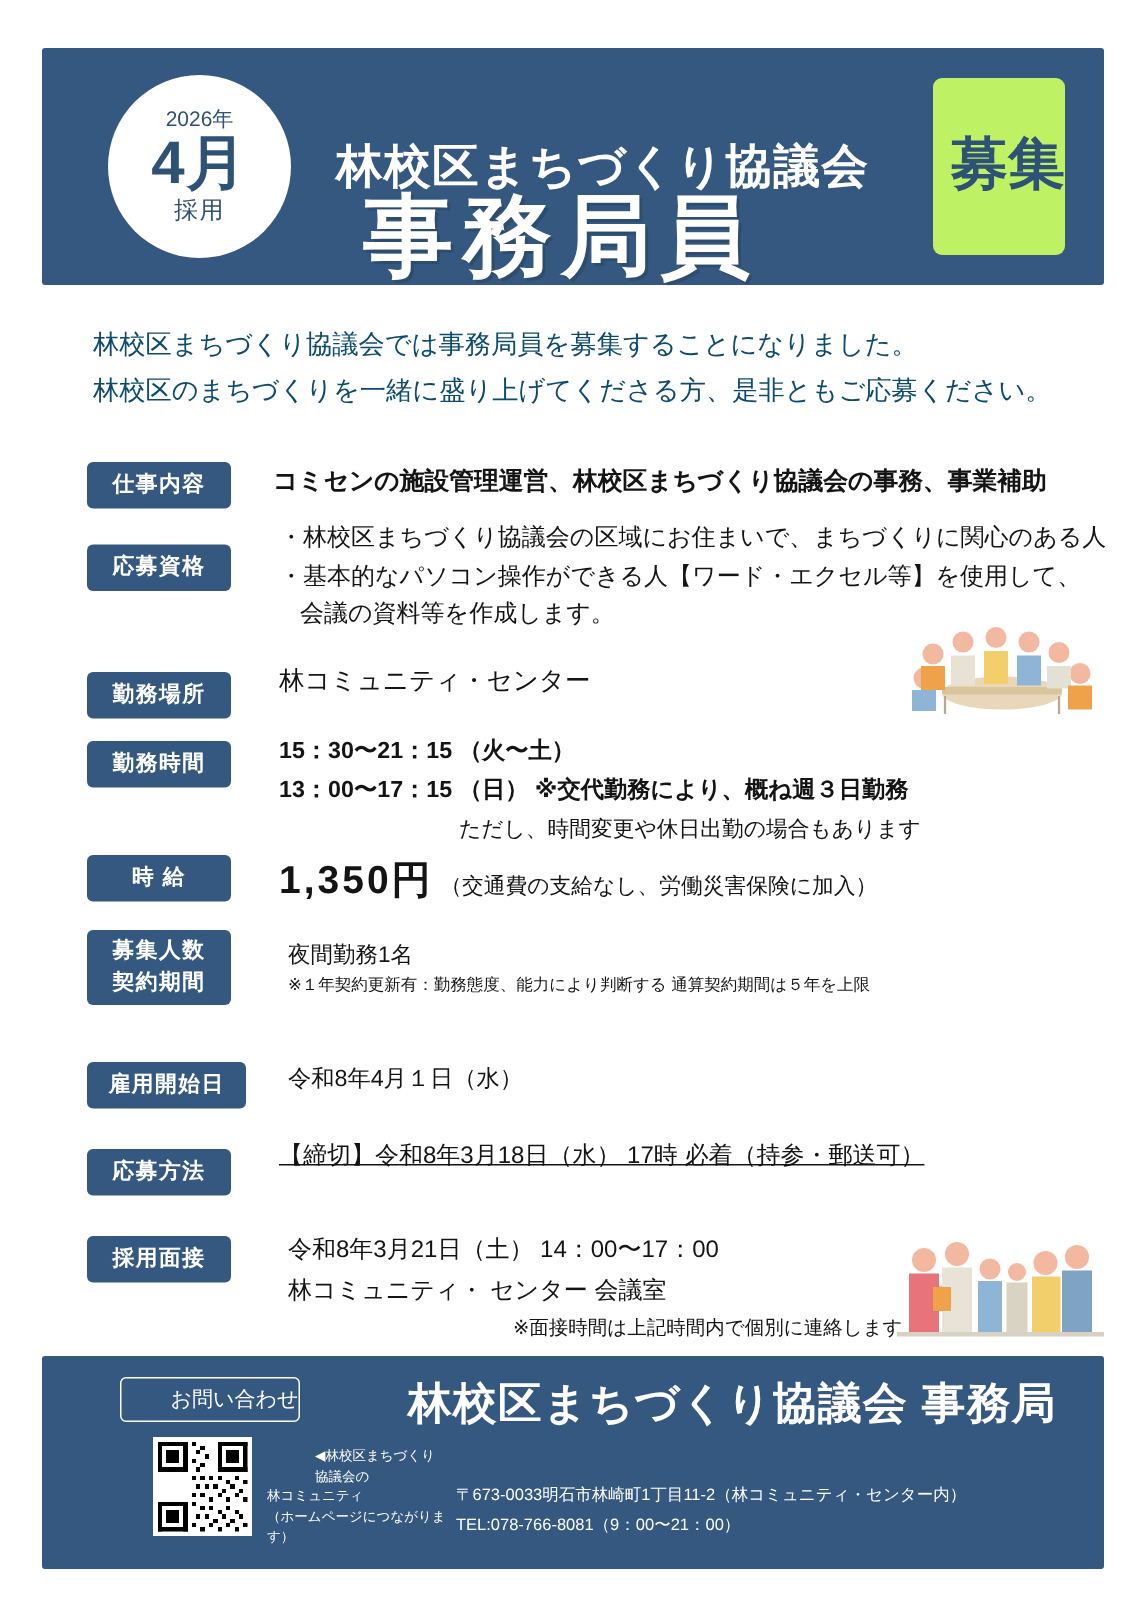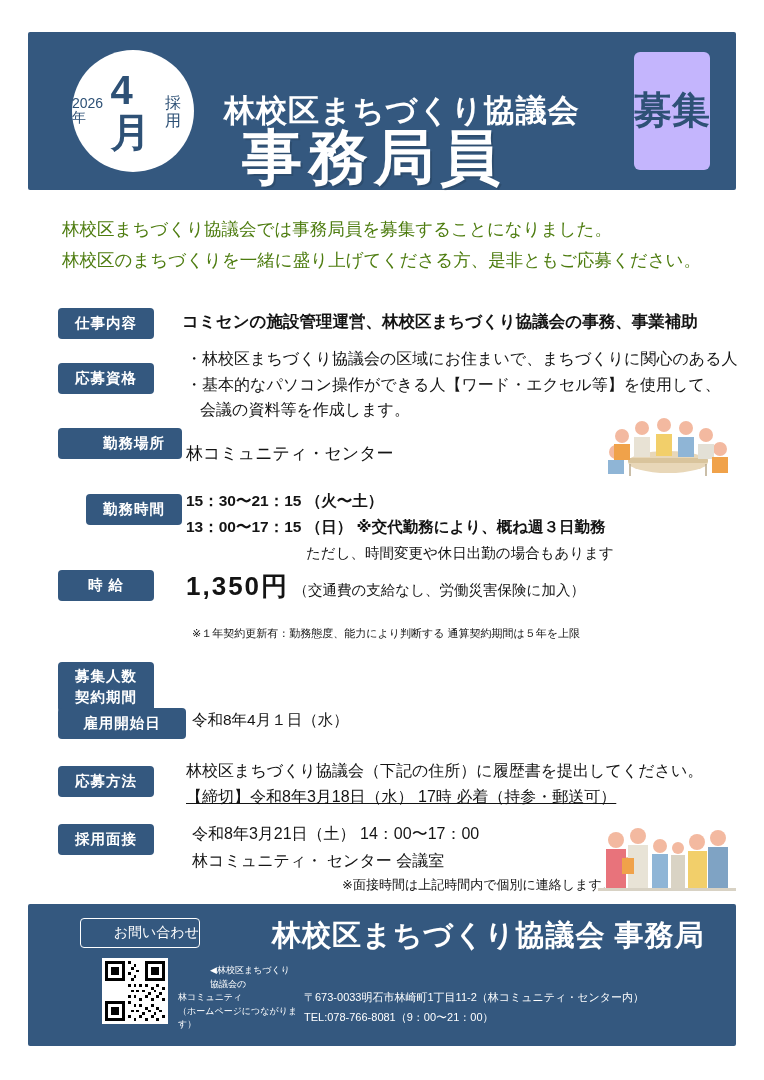--- a/index.html
+++ b/index.html
@@ -33,21 +33,21 @@
   }
   .date-badge {
     position: absolute;
     left: 44px;
     top: 18px;
     width: 122px;
     height: 122px;
     border-radius: 50%;
     background: #ffffff;
     display: flex;
-    flex-direction: row;
+    flex-direction: column;
     align-items: center;
     justify-content: center;
     color: #2e5176;
   }
   .date-badge .year {
     font-size: 14px;
     letter-spacing: 0px;
     line-height: 1;
     margin-bottom: 2px;
   }
@@ -82,23 +82,23 @@
     color: #ffffff;
     letter-spacing: 6px;
     line-height: 1;
     white-space: nowrap;
     text-shadow: 2px 2px 0 rgba(0,0,0,0.12);
   }
   .recruit-box {
     position: absolute;
     right: 26px;
     top: 20px;
-    width: 76px;
+    width: 88px;
     height: 118px;
-    background: #c4b5fd;
+    background: #bef264;
     border-radius: 6px;
     display: flex;
     flex-direction: column;
     align-items: flex-end;
     justify-content: center;
     color: #2e5176;
   }
   .recruit-box span {
     font-size: 38px;
     font-weight: bold;
@@ -106,21 +106,21 @@
   }
 
   
   .intro {
     position: absolute;
     left: 62px;
     top: 214px;
     width: 680px;
     font-size: 17.5px;
     line-height: 1.75;
-    color: #4d7c0f;
+    color: #0c4a6e;
   }
 
   
   .row {
     position: absolute;
     left: 0;
     width: 764px;
   }
   .tag {
     position: absolute;
@@ -324,64 +324,64 @@
       <path d="M104 40h16v15h-16z" fill="#e3e0d6"></path>
       <path d="M118 53h16v16h-16z" fill="#f0a24a"></path>
       <path d="M14 56h16v14H14z" fill="#8fb5d6"></path>
     </g>
     <g stroke="#b9a98c" stroke-width="1.5" fill="none">
       <path d="M36 60v12M112 60v12"></path>
     </g>
   </svg>
 
   <div class="row">
-    <div class="tag" style="top:428px;padding-left:28px;">勤務場所</div>
+    <div class="tag" style="top:448px;">勤務場所</div>
     <div class="content" style="top:440px; font-size:17px;">
       <span class="ln">林コミュニティ・センター</span>
     </div>
   </div>
 
   <div class="row">
-    <div class="tag" style="top:494px;margin-left:28px;">勤務時間</div>
+    <div class="tag" style="top:494px;">勤務時間</div>
     <div class="content" style="top:488px; font-weight:bold; font-size:15.5px; line-height:1.7;">
       <span class="ln">15：30〜21：15 （火〜土）</span>
       <span class="ln">13：00〜17：15 （日） ※交代勤務により、概ね週３日勤務</span>
       <span class="indent" style="font-weight:normal;">ただし、時間変更や休日出勤の場合もあります</span>
     </div>
   </div>
 
   <div class="row">
     <div class="tag" style="top:570px;">時 給</div>
     <div class="content" style="top:566px;">
       <span class="big-wage">1,350円</span>
       <span class="wage-note">（交通費の支給なし、労働災害保険に加入）</span>
     </div>
   </div>
 
   <div class="row">
-    <div class="tag two-line" style="top:620px;margin-top:42px;">
+    <div class="tag two-line" style="top:620px;">
       <div>募集人数</div>
       <div>契約期間</div>
     </div>
     <div class="content" style="top:625px; left:192px;">
+      <span class="ln" style="font-size:15px;">夜間勤務1名</span>
       <span class="ln small">※１年契約更新有：勤務態度、能力により判断する 通算契約期間は５年を上限</span>
     </div>
   </div>
 
   <div class="row">
-    <div class="tag" style="top:708px; width:128px;">雇用開始日</div>
+    <div class="tag" style="top:708px; width:106px;">雇用開始日</div>
     <div class="content" style="top:708px; left:192px; font-size:15.5px;">
       <span class="ln">令和8年4月１日（水）</span>
     </div>
   </div>
 
   <div class="row">
     <div class="tag" style="top:766px;">応募方法</div>
     <div class="content" style="top:758px; left:186px; font-size:16px; line-height:1.65;">
-      <span class="ln">林校区まちづくり協議会（下記の住所）に履歴書を提出してください。</span>
       <span class="ln underline">【締切】令和8年3月18日（水） 17時 必着（持参・郵送可）</span>
     </div>
   </div>
 
   <div class="row">
     <div class="tag" style="top:824px;">採用面接</div>
     <div class="content" style="top:820px; left:192px; font-size:16px; line-height:1.7;">
       <span class="ln">令和8年3月21日（土） 14：00〜17：00</span>
       <span class="ln">林コミュニティ・ センター 会議室</span>
       <span class="indent2">※面接時間は上記時間内で個別に連絡します。</span>

